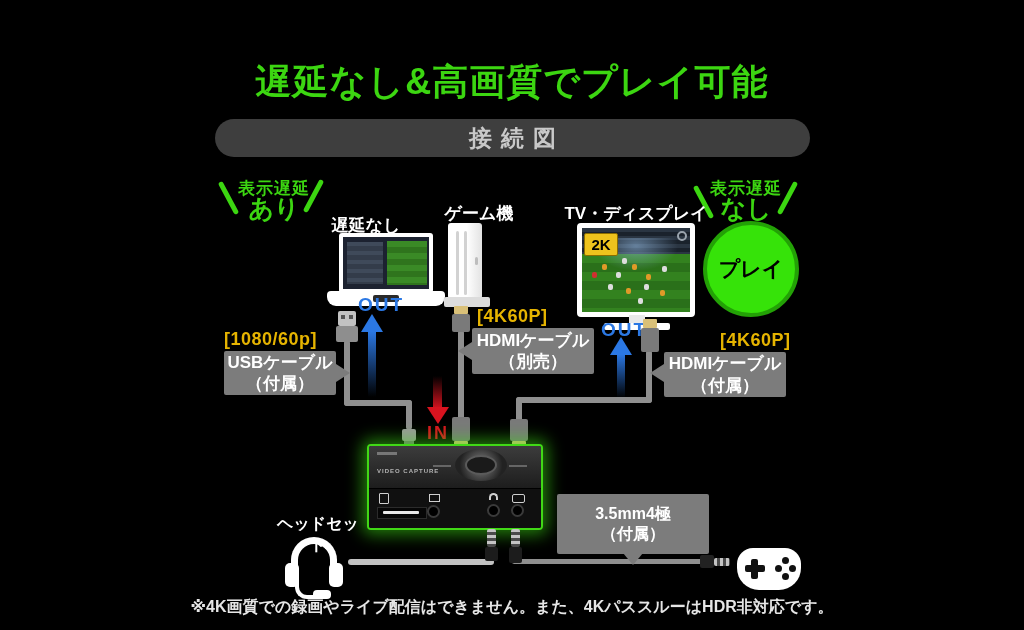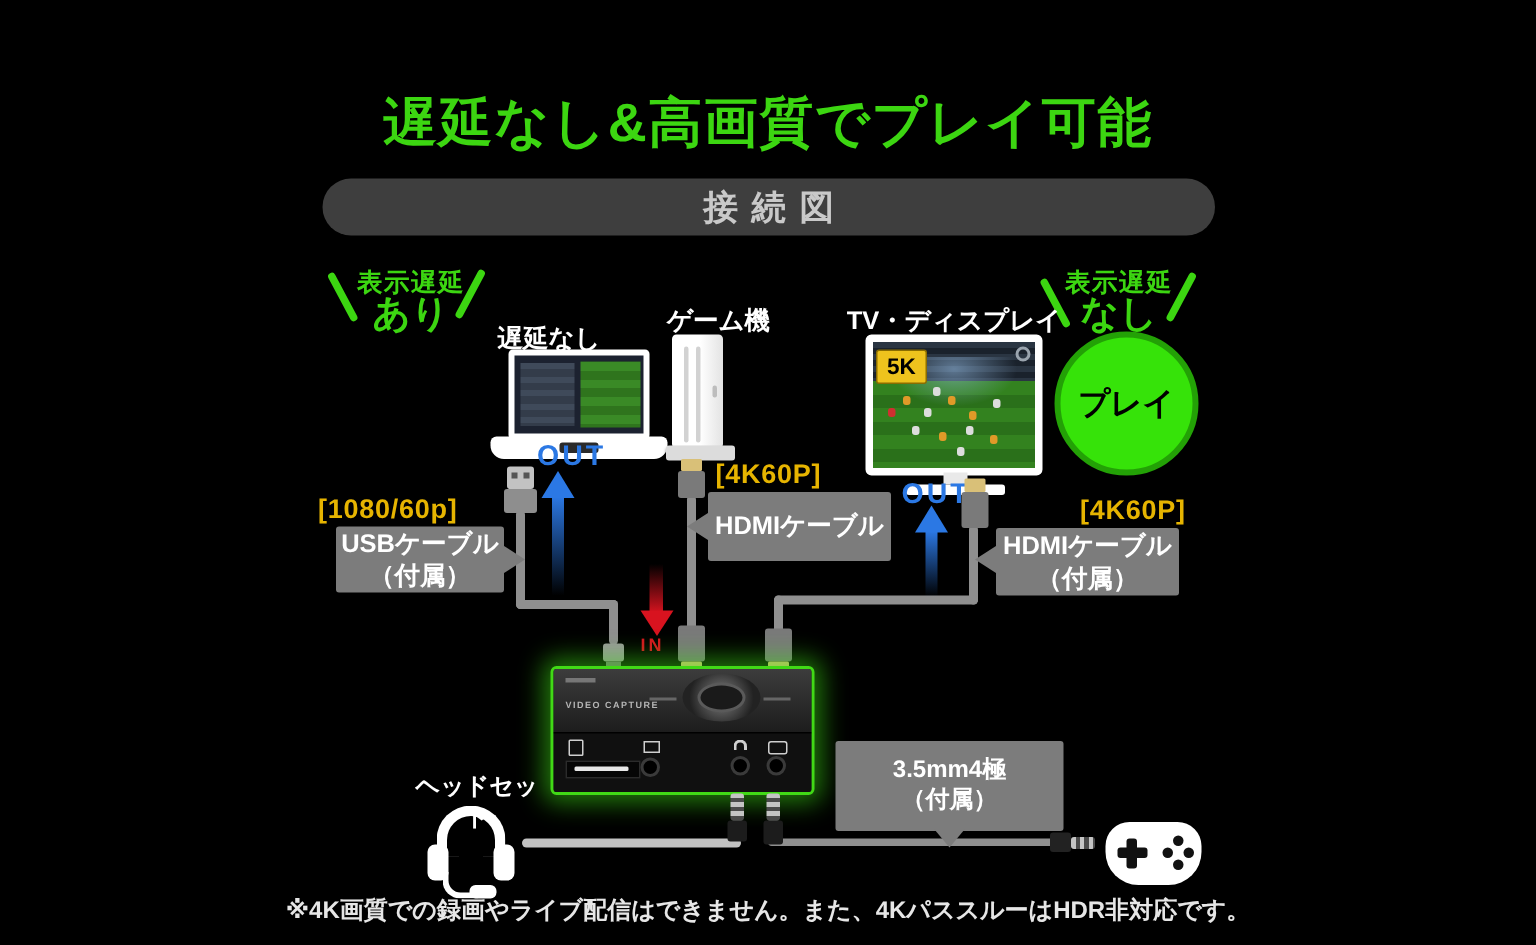--- a/index.html
+++ b/index.html
@@ -14,21 +14,21 @@
        color:#c9c9c9;font-size:23px;font-weight:bold;letter-spacing:9px;
        display:flex;align-items:center;justify-content:center;padding-left:9px;box-sizing:border-box;}
   .gtxt{color:var(--g);font-weight:bold;text-align:center;}
   .tick{width:5px;height:36px;border-radius:3px;background:var(--g);}
   .circle{border-radius:50%;background:#36e309;border:4px solid #23a106;box-sizing:border-box;
           display:flex;flex-direction:column;align-items:center;justify-content:center;
           color:#000;font-weight:bold;text-align:center;}
   .wlab{color:#fff;font-weight:bold;text-align:center;}
   .yellow{color:var(--y);font-weight:bold;font-size:18px;letter-spacing:.5px;}
   .blue{color:var(--b);font-weight:bold;font-size:19px;letter-spacing:2px;}
-  .red{color:var(--r);font-weight:bold;font-size:12px;letter-spacing:2px;}
+  .red{color:var(--r);font-weight:bold;font-size:18px;letter-spacing:2px;}
   .bubble{background:var(--bub);color:#fff;font-weight:bold;text-align:center;
           display:flex;flex-direction:column;justify-content:center;border-radius:2px;font-size:17px;line-height:1.25;}
   .tri-r{width:0;height:0;border-top:9px solid transparent;border-bottom:9px solid transparent;border-left:14px solid var(--bub);}
   .tri-l{width:0;height:0;border-top:9px solid transparent;border-bottom:9px solid transparent;border-right:14px solid var(--bub);}
   .tri-d{width:0;height:0;border-left:10px solid transparent;border-right:10px solid transparent;border-top:12px solid var(--bub);}
   .cable{background:#8f8f8f;border-radius:3px;}
   .cable-lt{background:#c2c2c2;border-radius:3px;}
   .hdmi-tip{background:#d9c078;border-radius:1px;}
   .hdmi-body{background:#7a7a7a;border-radius:2px;}
   .metal35{background:repeating-linear-gradient(180deg,#c4c4c4 0 3px,#4a4a4a 3px 6px);border-radius:2px;}
@@ -174,42 +174,43 @@
     <div class="pd wt" style="left:34px;top:44px;"></div>
     <div class="pd o" style="left:50px;top:36px;"></div>
     <div class="pd o" style="left:64px;top:46px;"></div>
     <div class="pd wt" style="left:80px;top:38px;"></div>
     <div class="pd wt" style="left:26px;top:56px;"></div>
     <div class="pd o" style="left:44px;top:60px;"></div>
     <div class="pd wt" style="left:62px;top:56px;"></div>
     <div class="pd o" style="left:78px;top:62px;"></div>
     <div class="pd wt" style="left:40px;top:30px;"></div>
     <div class="pd wt" style="left:56px;top:70px;"></div>
-    <div class="abs badge4k" style="left:2px;top:5px;width:32px;height:21px;">5K</div>
+    <div class="abs badge4k" style="left:2px;top:5px;width:32px;height:21px;">2K</div>
     <div class="abs scoreb" style="right:3px;top:3px;"></div>
   </div>
   <div class="abs stand" style="left:629px;top:315px;width:16px;height:8px;"></div>
   <div class="abs stand" style="left:604px;top:323px;width:66px;height:7px;border-radius:2px;background:#fff;"></div>
 
   <div class="abs blue" style="left:601px;top:319px;">OUT</div>
   <div class="abs arrow-up-head" style="left:610px;top:337px;"></div>
   <div class="abs arrow-up-tail" style="left:617px;top:354px;height:44px;"></div>
 
   <div class="abs hdmi-tip" style="left:643px;top:319px;width:14px;height:9px;"></div>
   <div class="abs hdmi-body" style="left:641px;top:328px;width:18px;height:24px;"></div>
 
-  <div class="abs yellow" style="left:212px;top:329px;">[1080/60p]</div>
+  <div class="abs yellow" style="left:224px;top:329px;">[1080/60p]</div>
   <div class="abs bubble" style="left:224px;top:351px;width:112px;height:44px;">
     <div>USBケーブル</div>
     <div>（付属）</div>
   </div>
   <div class="abs tri-r" style="left:336px;top:364px;"></div>
 
   <div class="abs bubble" style="left:472px;top:328px;width:122px;height:46px;">
     <div>HDMIケーブル</div>
+    <div>（別売）</div>
   </div>
   <div class="abs tri-l" style="left:458px;top:342px;"></div>
 
   <div class="abs yellow" style="left:720px;top:330px;">[4K60P]</div>
   <div class="abs bubble" style="left:664px;top:352px;width:122px;height:45px;">
     <div>HDMIケーブル</div>
     <div>（付属）</div>
   </div>
   <div class="abs tri-l" style="left:650px;top:364px;"></div>
 

